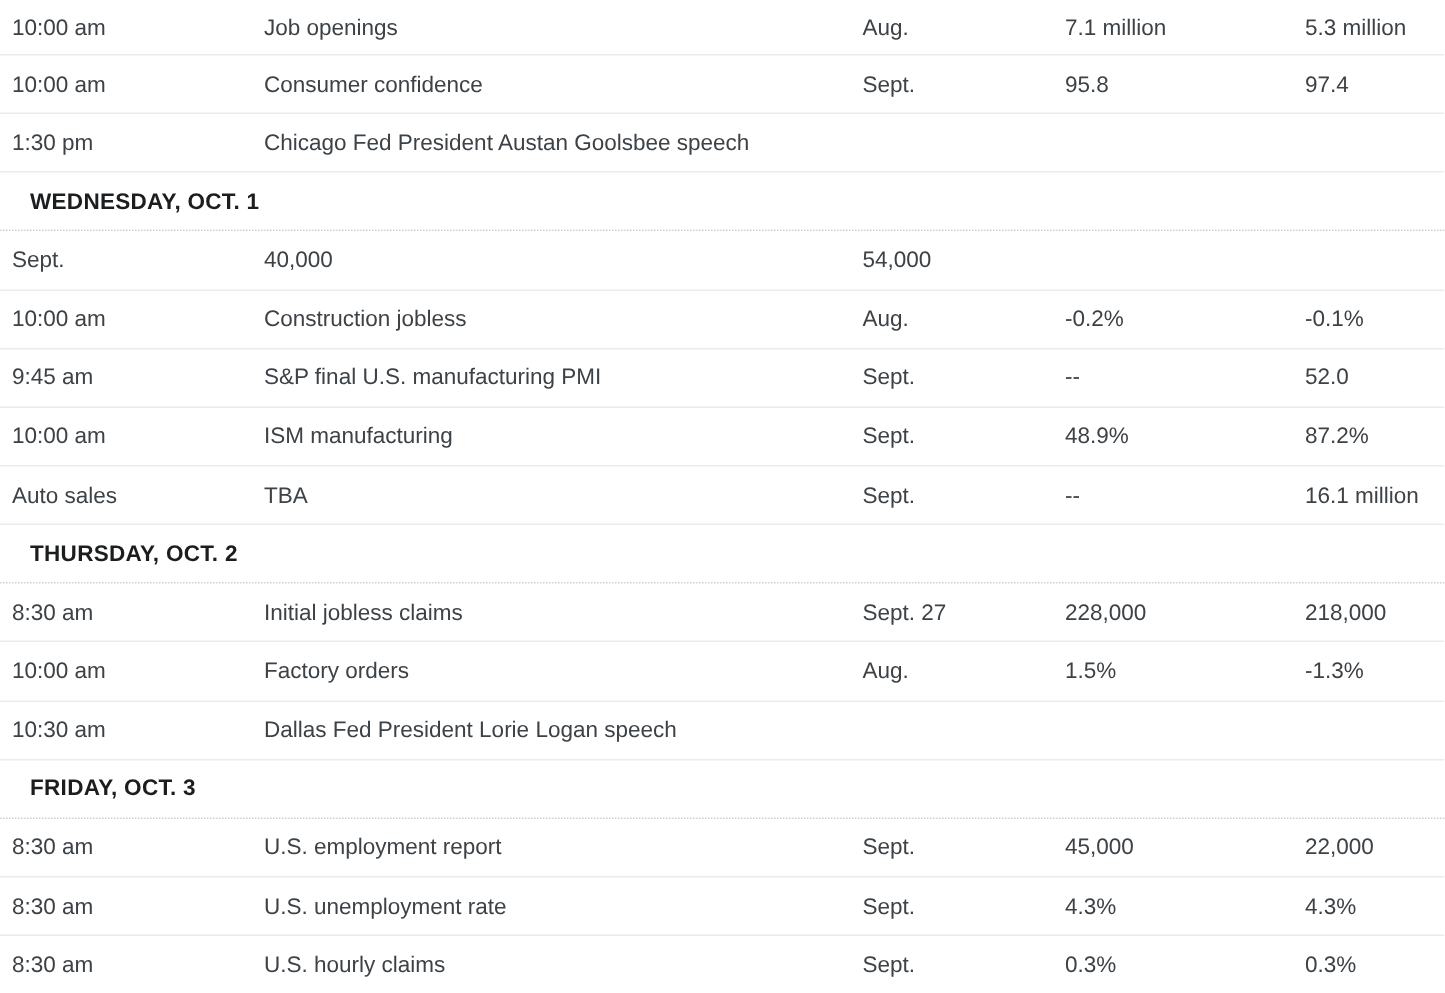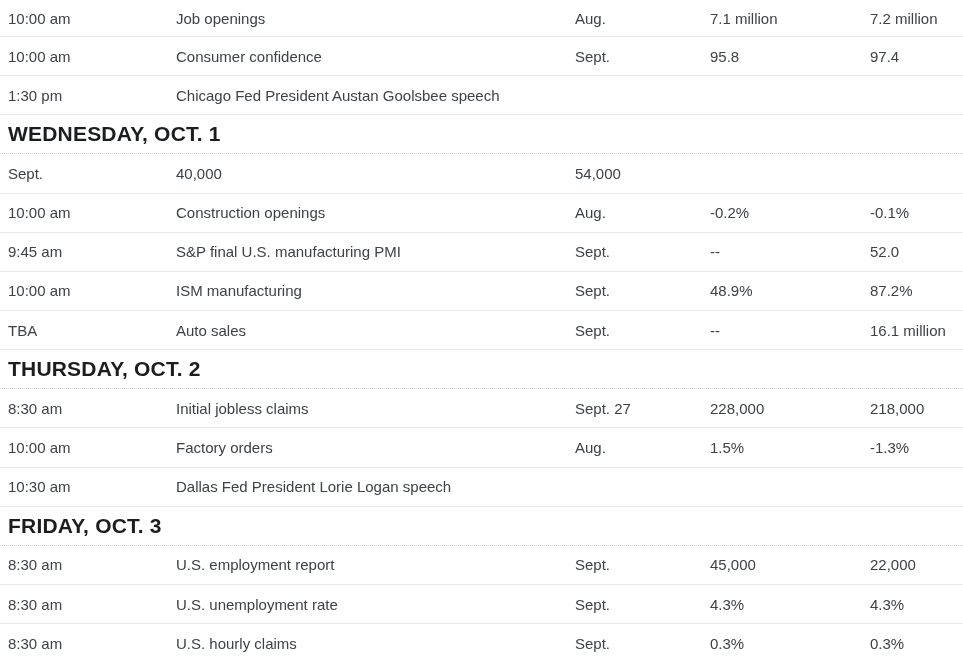--- a/index.html
+++ b/index.html
@@ -21,39 +21,39 @@
     padding-left:8px;
     border-bottom:1px solid var(--row-divider);
     font-size:15px;
     color:var(--row-text);
   }
   .calendar > .event-row:first-child{height:37px;}
   .day-header-row{
     display:flex;
     align-items:center;
     height:39.15px;
-    padding-left:8px;
+    padding-left:20px;
     border-bottom:1px dotted var(--header-divider);
-    font-size:21px;
+    font-size:15px;
     font-weight:700;
     color:var(--header-text);
     letter-spacing:.2px;
   }
   .cell{overflow:hidden;white-space:nowrap;}
 </style>
 </head>
 <body>
 
 <div class="calendar">
   <div class="event-row">
     <span class="cell">10:00 am</span>
     <span class="cell">Job openings</span>
     <span class="cell">Aug.</span>
     <span class="cell">7.1 million</span>
-    <span class="cell">7.2 million</span>
+    <span class="cell">5.3 million</span>
   </div>
 
   <div class="event-row">
     <span class="cell">10:00 am</span>
     <span class="cell">Consumer confidence</span>
     <span class="cell">Sept.</span>
     <span class="cell">95.8</span>
     <span class="cell">97.4</span>
   </div>
 
@@ -70,21 +70,21 @@
   </div>
 
   <div class="event-row">
     <span class="cell">Sept.</span>
     <span class="cell">40,000</span>
     <span class="cell">54,000</span>
   </div>
 
   <div class="event-row">
     <span class="cell">10:00 am</span>
-    <span class="cell">Construction openings</span>
+    <span class="cell">Construction jobless</span>
     <span class="cell">Aug.</span>
     <span class="cell">-0.2%</span>
     <span class="cell">-0.1%</span>
   </div>
 
   <div class="event-row">
     <span class="cell">9:45 am</span>
     <span class="cell">S&amp;P final U.S. manufacturing PMI</span>
     <span class="cell">Sept.</span>
     <span class="cell">--</span>
@@ -93,22 +93,22 @@
 
   <div class="event-row">
     <span class="cell">10:00 am</span>
     <span class="cell">ISM manufacturing</span>
     <span class="cell">Sept.</span>
     <span class="cell">48.9%</span>
     <span class="cell">87.2%</span>
   </div>
 
   <div class="event-row">
+    <span class="cell">Auto sales</span>
     <span class="cell">TBA</span>
-    <span class="cell">Auto sales</span>
     <span class="cell">Sept.</span>
     <span class="cell">--</span>
     <span class="cell">16.1 million</span>
   </div>
 
   <div class="day-header-row">
     <span class="cell">THURSDAY, OCT. 2</span>
   </div>
 
   <div class="event-row">

